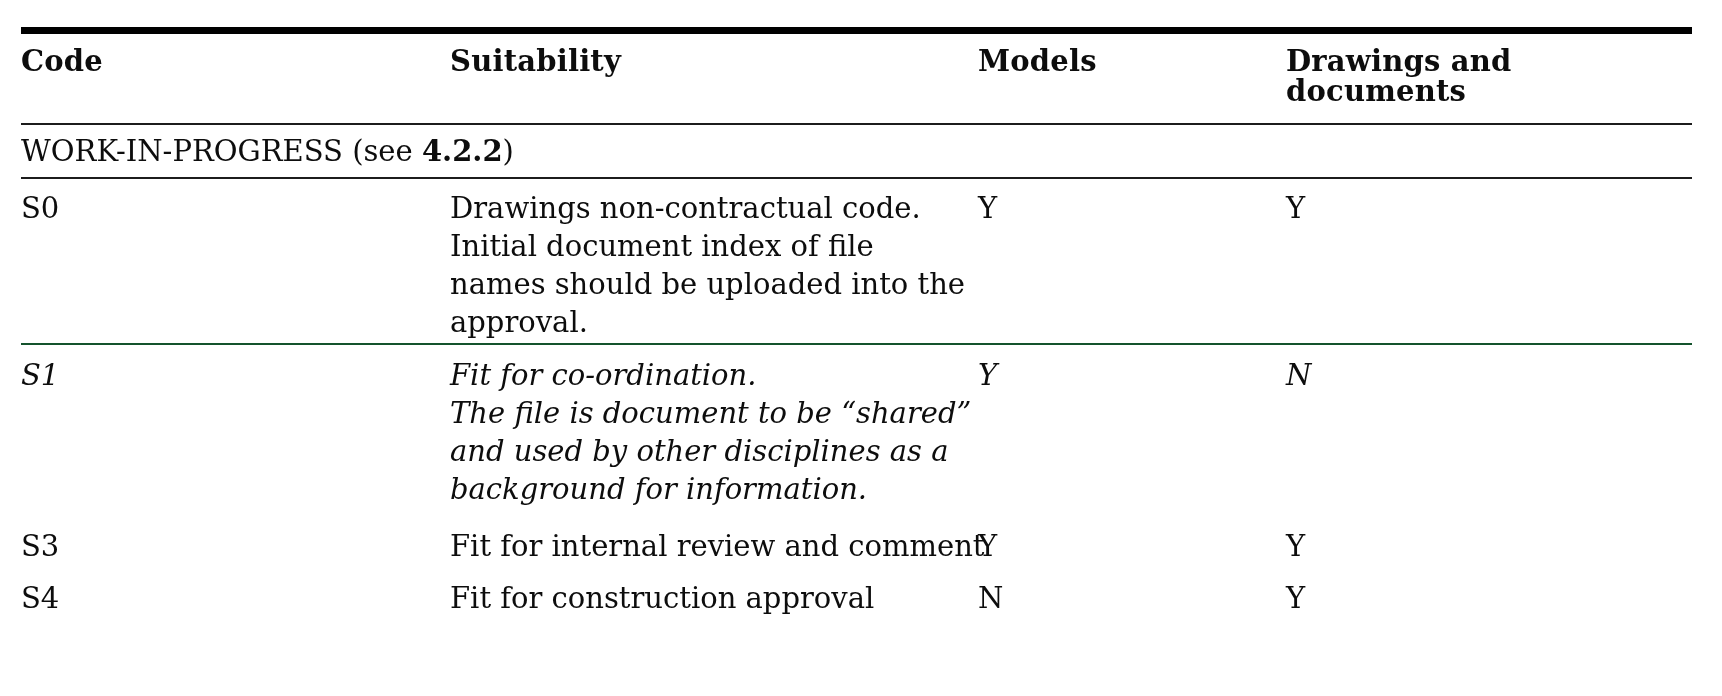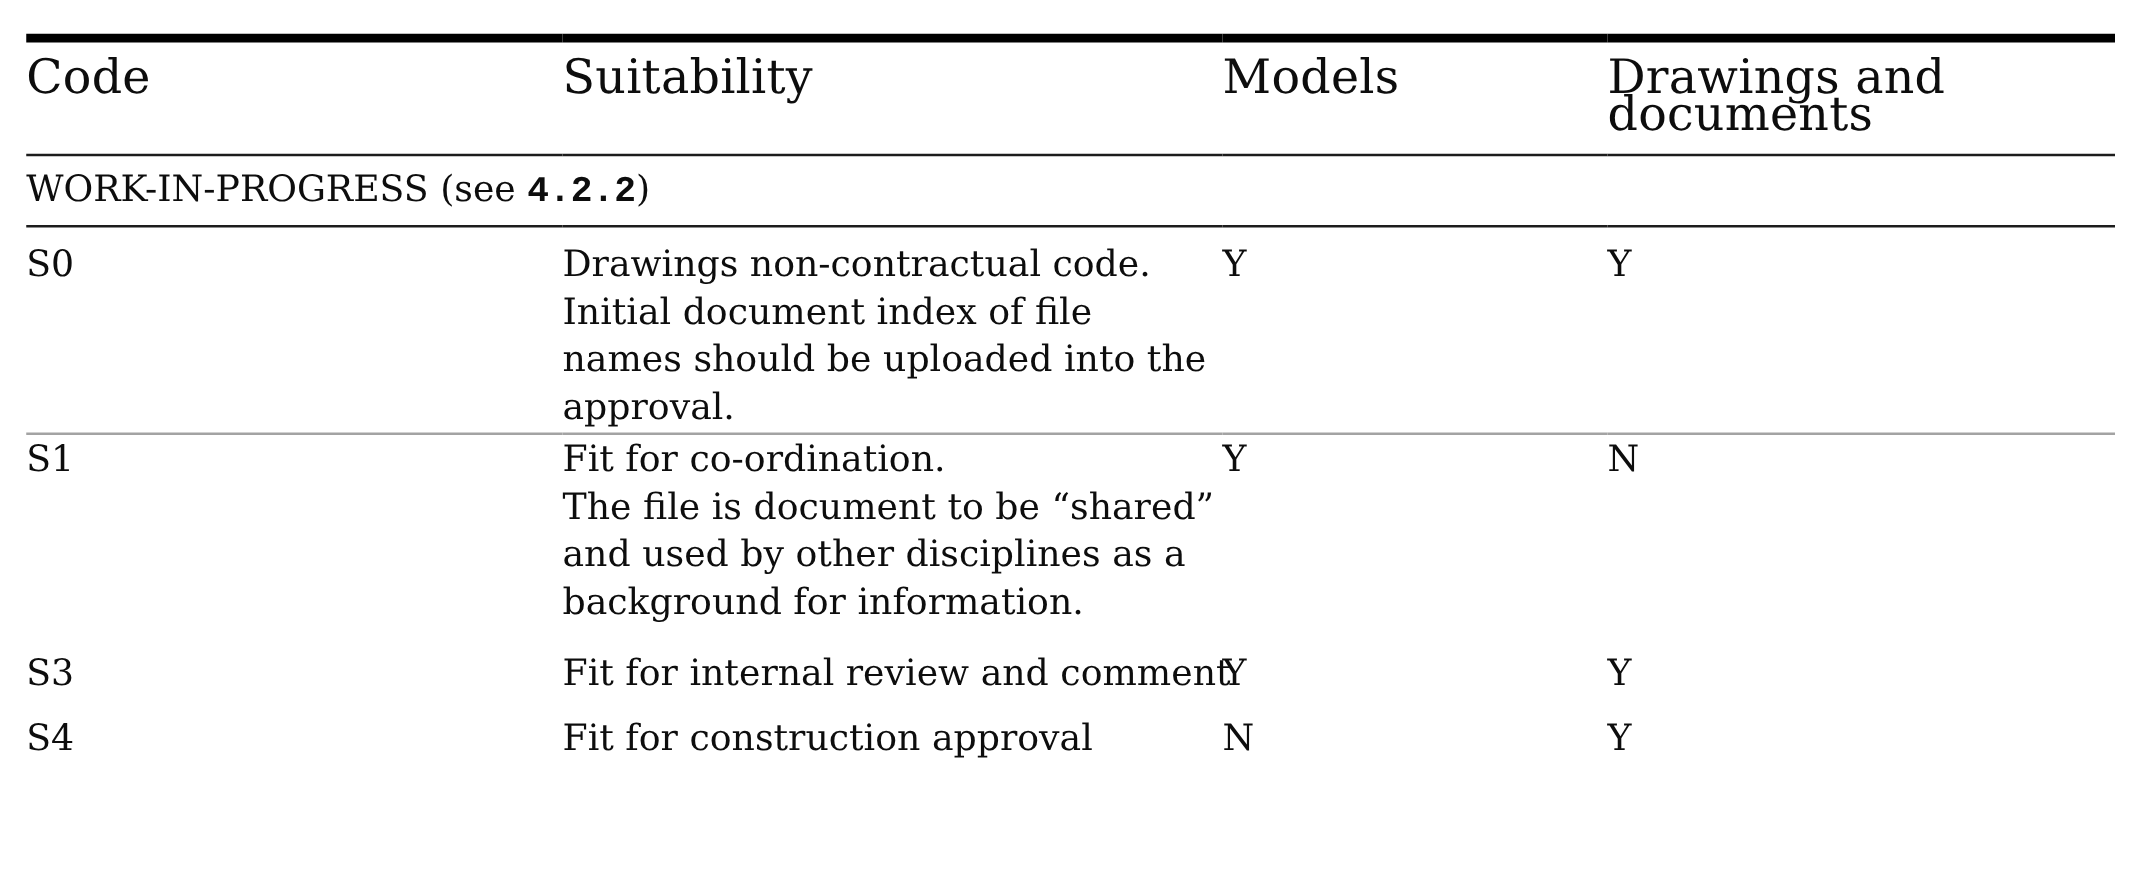--- a/index.html
+++ b/index.html
@@ -21,47 +21,48 @@
     table-layout: fixed;
     font-size: 29px;
   }
   col.c-code     { width: 429px; }
   col.c-suit     { width: 528px; }
   col.c-models   { width: 308px; }
   col.c-drawings { width: 406px; }
 
   th {
     text-align: left;
-    font-weight: normal;
-    font-size: 38px;
+    font-weight: bold;
+    font-size: 29px;
     line-height: 30px;
     padding: 12px 0 17px 0;
     border-bottom: 2px solid #1c1c1c;
     vertical-align: top;
     letter-spacing: 0.2px;
   }
   td { vertical-align: top; }
 
   .section-heading td {
     padding: 9px 0 9px 0;
     line-height: 34px;
     border-bottom: 2px solid #1c1c1c;
   }
-  .section-heading .ref { font-weight: bold; font-family: Liberation Mono, monospace; }
+  .section-heading .ref { font-weight: bold; }
 
   .row-multi-ruled td {
     padding-top: 10px;
     padding-bottom: 2px;
     line-height: 38px;
-    border-bottom: 2px solid #a3a3a3;
+    border-bottom: 2px solid #14532d;
   }
   .row-multi td {
-    padding-top: 0;
+    padding-top: 11px;
     padding-bottom: 17px;
     line-height: 38px;
+    font-style: italic;
   }
   .row-single td {
     padding-top: 2px;
     padding-bottom: 12px;
     line-height: 38px;
   }
   .suit-line { white-space: nowrap; }
 </style>
 </head>
 <body>

